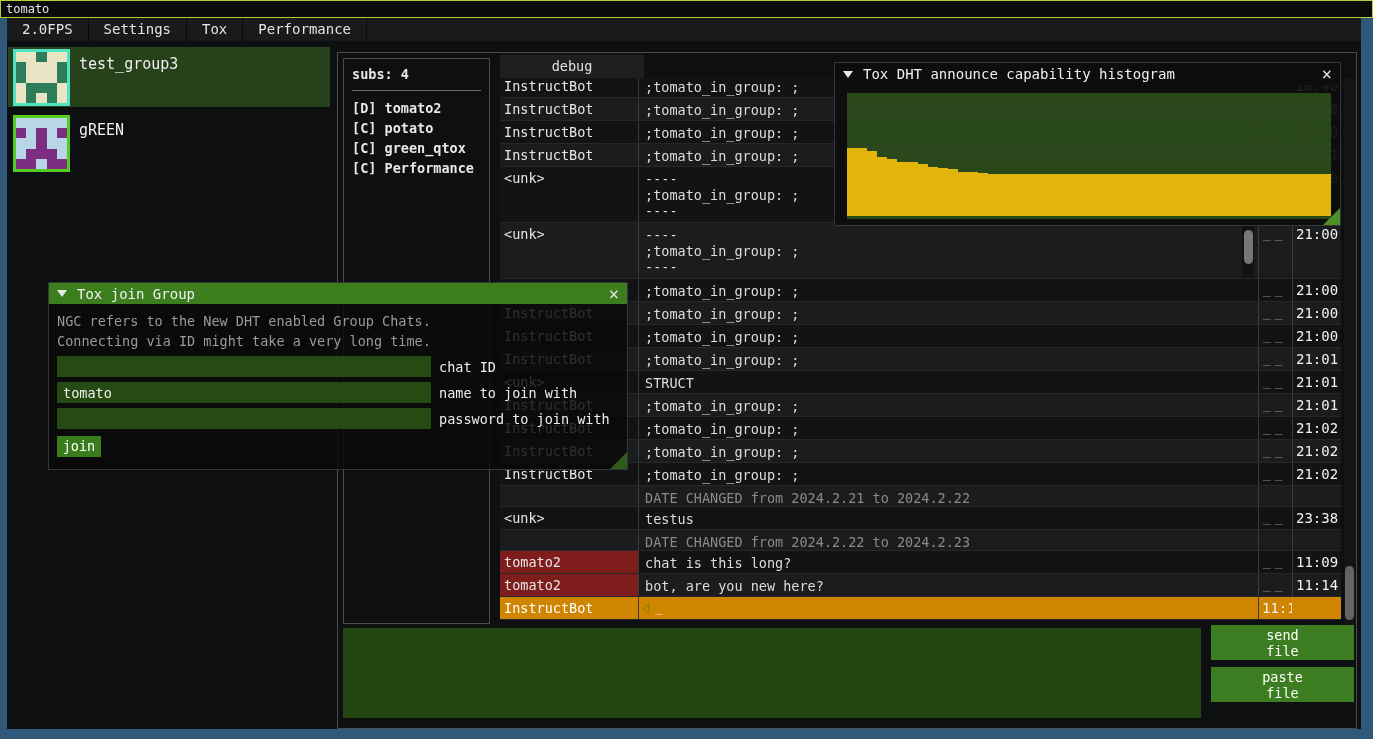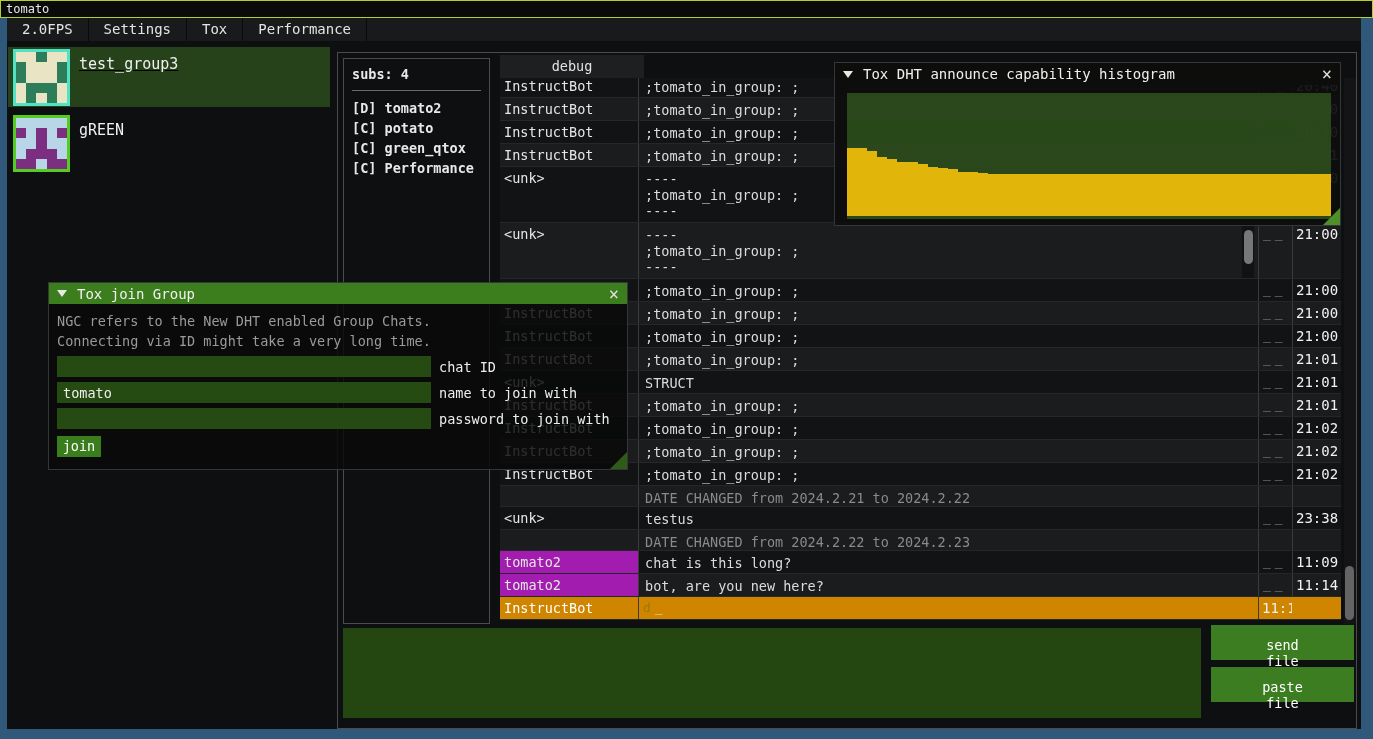--- a/index.html
+++ b/index.html
@@ -11,21 +11,21 @@
   .title-bar { position:absolute; left:0; top:0; width:1373px; height:18px; background:#0b0c0a;
     border:1px solid #b5cf30; color:#e6e6e6; font-size:12px; line-height:16px; padding-left:5px; }
   .frame { position:absolute; left:0; top:18px; width:1373px; height:721px;
     border-left:7px solid #30587a; border-right:12px solid #30587a; border-bottom:10px solid #30587a; }
   .menu-bar { position:absolute; left:7px; top:18px; width:1354px; height:23px; background:#191a1b;
     display:flex; align-items:stretch; }
   .menu-item { color:#e4e4e4; font-size:14px; padding:3px 15px 0 15px; border-right:1px solid #0a0a0a; }
 
   
   .group-row { position:absolute; left:8px; width:322px; height:60px; display:flex; align-items:flex-start; }
-  .group-row.selected { background:#26421b;text-decoration:underline; }
+  .group-row.selected { background:#26421b; }
   .avatar { display:grid; grid-template-columns:repeat(5,1fr); grid-template-rows:repeat(5,1fr);
     width:57px; height:57px; border:3px solid #fff; margin:2px 0 0 5px; }
   .group-label { color:#f0f0f0; font-size:15px; margin:8px 0 0 9px; }
 
   
   .main-border { position:absolute; left:337px; top:52px; width:1020px; height:677px; border:1px solid #4b4b4d; }
   .subs-panel { position:absolute; left:343px; top:58px; width:147px; height:566px; border:1px solid #4b4b4d; padding:7px 8px;font-weight:bold; }
   .subs-header { color:#e8e8e8; font-size:13.5px; }
   .subs-sep { height:1px; background:#6a6a6a; margin:8px 0 7px 0; }
   .member-row { color:#e8e8e8; font-size:13.5px; line-height:20px; white-space:pre; }
@@ -34,41 +34,41 @@
   .chat-tab { position:absolute; left:500px; top:55px; width:144px; height:23px; background:#1e1f21;
     color:#e2e2e2; font-size:13.5px; text-align:center; padding-top:3px; }
   .chat-viewport { position:absolute; left:500px; top:78px; width:841px; height:546px; overflow:hidden; }
   .chat-rows { position:relative; margin-top:-3px; }
   .msg-row { display:grid; grid-template-columns:138px 1fr 34px 49px; border-bottom:1px solid #26272a; position:relative; }
   .msg-row.base { background:#121315; }
   .msg-row.alt  { background:#1b1c1e; }
   .msg-row.highlight { background:#d08500; }
   .cell { padding-top:3px; overflow:hidden; }
   .name-cell { color:#e6e6e6; font-size:13.5px; padding-left:4px; white-space:pre; }
-  .name-cell.green { background:#a21caf; }
+  .name-cell.green { background:#7f1d1d; }
   .msg-row.highlight .name-cell { background:transparent; color:#fff; }
   .text-cell { border-left:1px solid #3a3b3d; color:#dcdcdc; font-size:13.5px; padding-left:6px; position:relative; }
   .text-cell .line { line-height:16px; white-space:pre; }
   .msg-row .text-cell .line:first-child { margin-top:1px; }
   .msg-row.highlight .text-cell { color:#fff; }
   .date-text { color:#8a8a8a; }
   .status-cell { border-left:1px solid #3a3b3d; font-size:13px; padding-left:4px; }
   .st { color:#8f8f8f; padding-right:4px; }
   .msg-row.highlight .st { color:#f0ddb0; }
   .msg-row.highlight .st1 { color:#9a7a00; }
   .time-cell { border-left:1px solid #3a3b3d; color:#f2f2f2; font-size:14px; padding-left:3px; white-space:pre; }
   .mini-track { position:absolute; right:4px; top:0; bottom:0; width:12px; background:#111214; }
   .mini-thumb { position:absolute; right:1px; top:7px; width:9px; height:34px; background:#777; border-radius:5px; }
   .chat-scrollbar { position:absolute; left:1344px; top:78px; width:12px; height:546px; background:#141416; }
   .chat-scroll-thumb { position:absolute; left:1px; top:488px; width:9px; height:54px; background:#646464; border-radius:5px; }
 
   
   .composer-input { position:absolute; left:343px; top:628px; width:858px; height:90px; background:#244712; }
   .file-btn { position:absolute; left:1211px; width:143px; height:35px; background:#3b7d20; color:#fff;
-    font-size:13.5px; line-height:16px; text-align:center; padding-top:12px; white-space:pre-line; }
+    font-size:13.5px; line-height:16px; text-align:center; padding-top:2px; white-space:pre-line; }
   .send-btn { top:625px; } .paste-btn { top:667px; }
 
   
   .fl-win { position:absolute; border:1px solid #35363a; }
   .win-titlebar { height:22px; display:flex; align-items:center; color:#f0f0f0; font-size:14px; padding:0 8px; }
   .tri-down { width:0; height:0; border-left:5px solid transparent; border-right:5px solid transparent;
     border-top:7px solid #e8e8e8; margin-right:10px; }
   .win-close { margin-left:auto; color:#e0e0e0; font-size:17px; line-height:14px; }
 
   .hist-win { left:834px; top:62px; width:507px; height:164px; background:rgba(12,13,12,0.93); }

